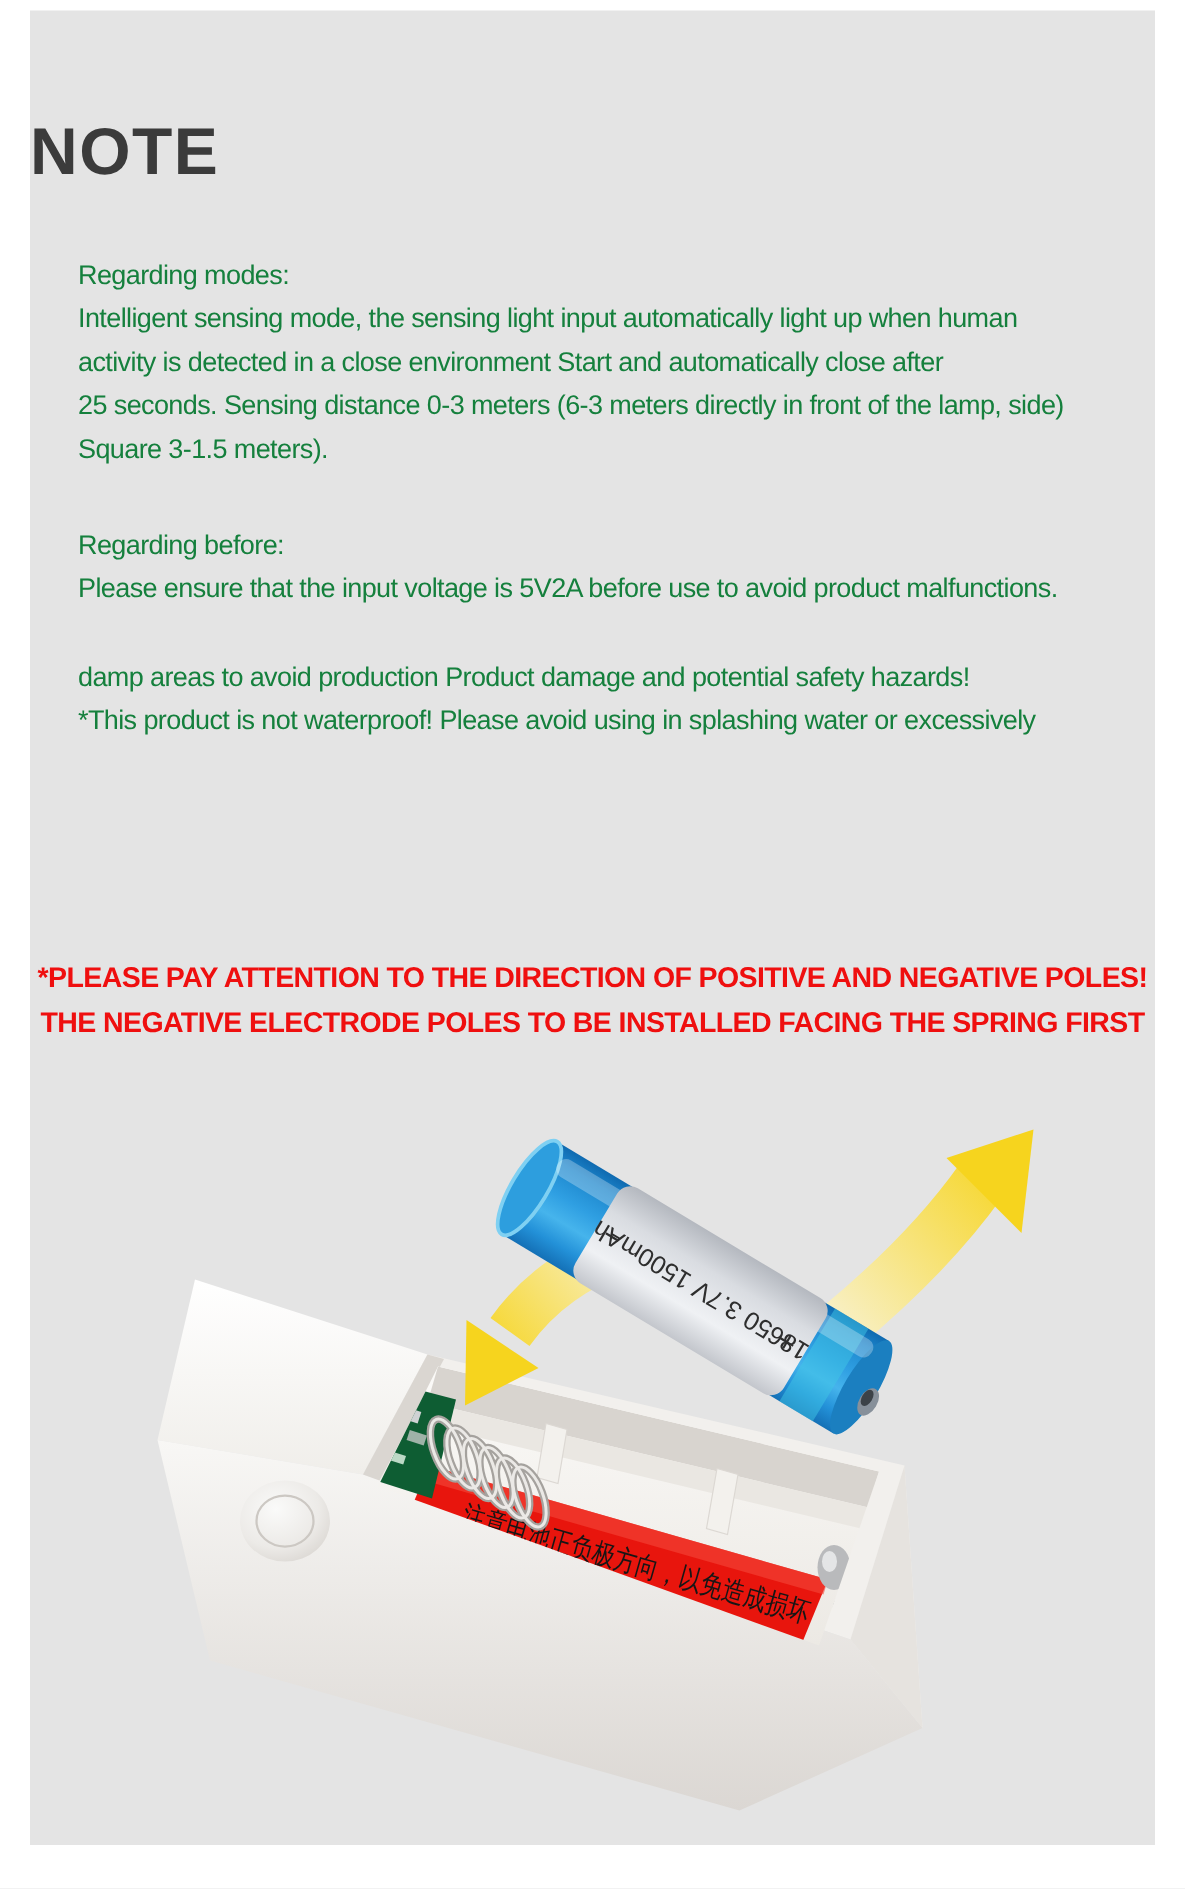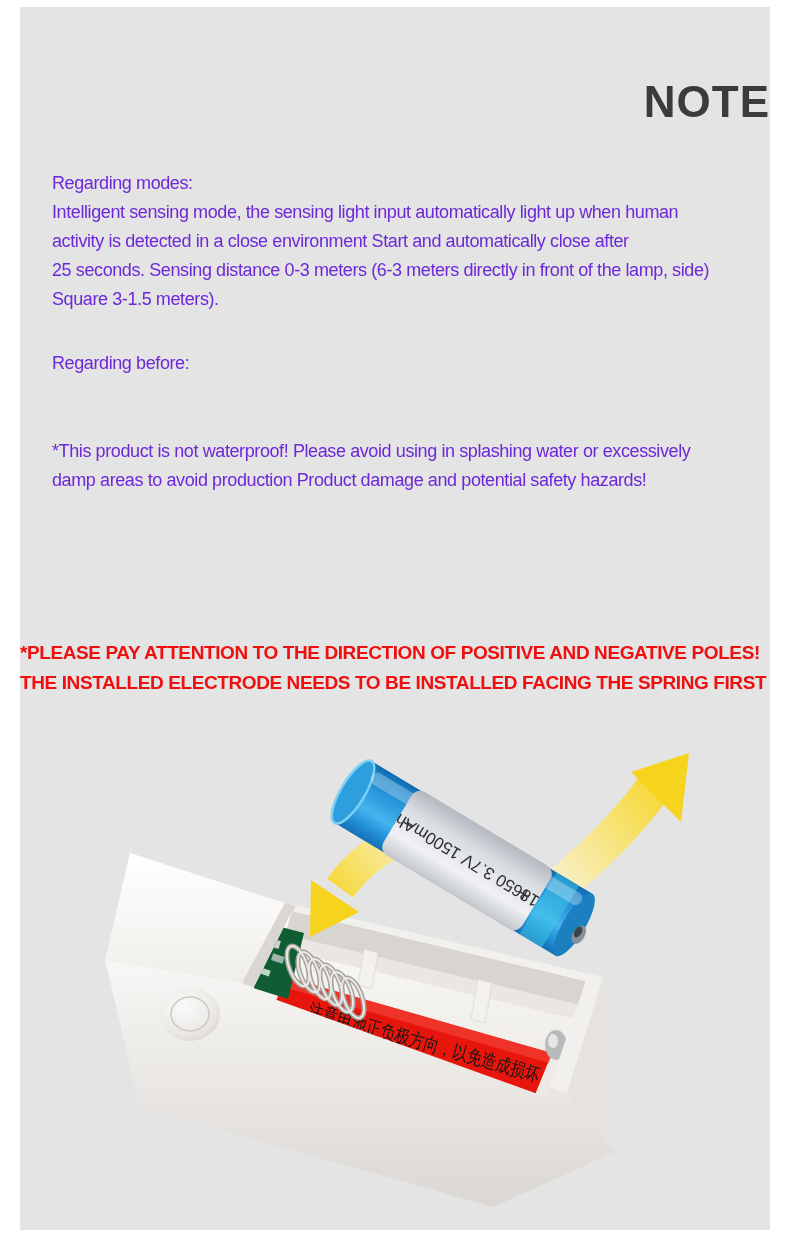--- a/index.html
+++ b/index.html
@@ -5,30 +5,30 @@
   html,body{margin:0;padding:0;}
   body{
     width:790px;height:1259px;background:#ffffff;
     font-family:"Liberation Sans",sans-serif;position:relative;overflow:hidden;
   }
   .panel{
     position:absolute;left:20px;top:7px;width:750px;height:1223px;
     background:#e4e4e4;overflow:hidden;
   }
   .title{
-    position:absolute;top:70px;left:0;margin:0;width:100%;text-align:right;
+    position:absolute;top:70px;left:0;margin:0;width:100%;text-align:left;
     font-size:44px;font-weight:bold;color:#3b3b3b;letter-spacing:1px;
   }
   .para{
-    position:absolute;left:32px;color:#6d28d9;font-size:18px;
+    position:absolute;left:32px;color:#15803d;font-size:18px;
     letter-spacing:-0.4px;line-height:29px;white-space:nowrap;
   }
   .p1{top:162px}.p2{top:342px}.p3{top:430px}.p4{top:520px}
   .warning{
-    position:absolute;top:631px;left:0;width:100%;text-align:left;
+    position:absolute;top:631px;left:0;width:100%;text-align:center;
     font-size:19px;font-weight:bold;letter-spacing:-0.4px;line-height:30px;
     white-space:nowrap;color:#ef0f0f;
   }
   .photo{position:absolute;left:0;top:718px;width:750px;height:505px;display:block;}
   svg text{font-family:"Liberation Sans",sans-serif;}
 </style>
 </head>
 <body>
 
 <div class="page">
@@ -39,31 +39,32 @@
     <div class="para p1">
       <div>Regarding modes:</div>
       <div>Intelligent sensing mode, the sensing light input automatically light up when human</div>
       <div>activity is detected in a close environment Start and automatically close after</div>
       <div>25 seconds. Sensing distance 0-3 meters (6-3 meters directly in front of the lamp, side)</div>
       <div>Square 3-1.5 meters).</div>
     </div>
 
     <div class="para p2">
       <div>Regarding before:</div>
+      <div>Please ensure that the input voltage is 5V2A before use to avoid product malfunctions.</div>
     </div>
 
     <div class="para p3">
+      <div>damp areas to avoid production Product damage and potential safety hazards!</div>
       <div>*This product is not waterproof! Please avoid using in splashing water or excessively</div>
-      <div>damp areas to avoid production Product damage and potential safety hazards!</div>
     </div>
 
 
     <div class="warning">
       <div>*PLEASE PAY ATTENTION TO THE DIRECTION OF POSITIVE AND NEGATIVE POLES!</div>
-      <div>THE INSTALLED ELECTRODE NEEDS TO BE INSTALLED FACING THE SPRING FIRST</div>
+      <div>THE NEGATIVE ELECTRODE POLES TO BE INSTALLED FACING THE SPRING FIRST</div>
     </div>
 
     <svg class="photo" viewBox="0 0 750 505">
       <defs>
         <linearGradient id="gBody" x1="0" y1="0" x2="0" y2="1">
           <stop offset="0" stop-color="#0f6ab0"></stop>
           <stop offset="0.15" stop-color="#1c86cc"></stop>
           <stop offset="0.42" stop-color="#2f9fe2"></stop>
           <stop offset="0.62" stop-color="#46b4ec"></stop>
           <stop offset="0.82" stop-color="#2391d8"></stop>

